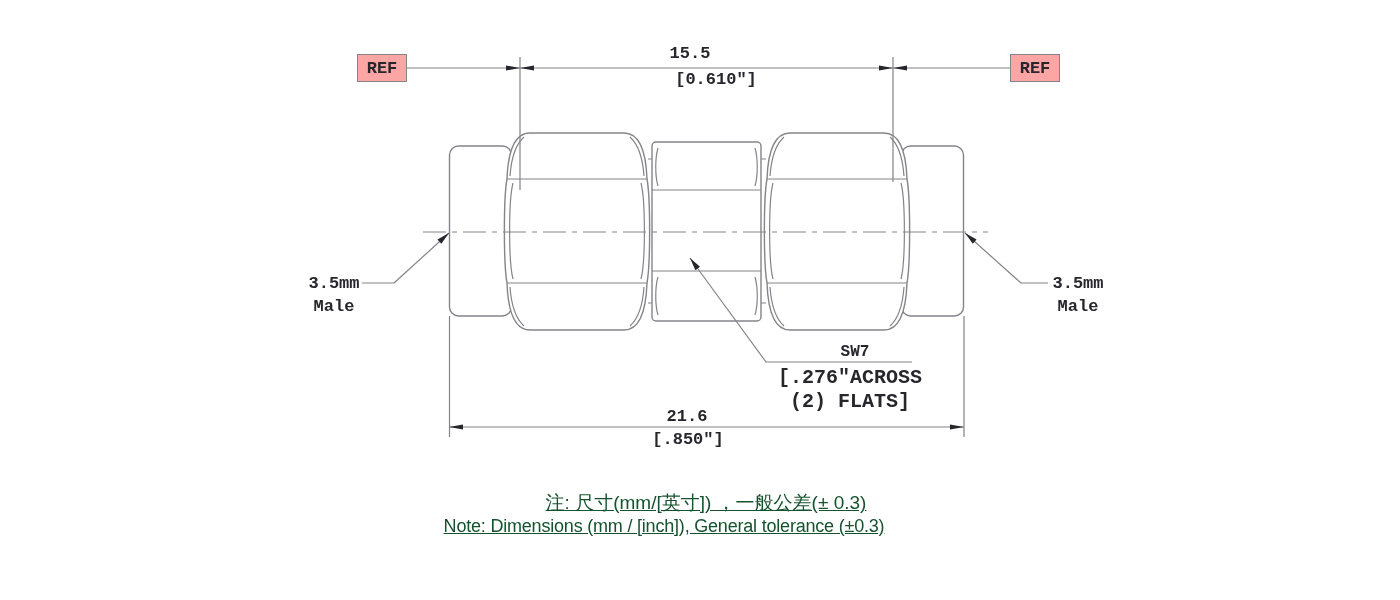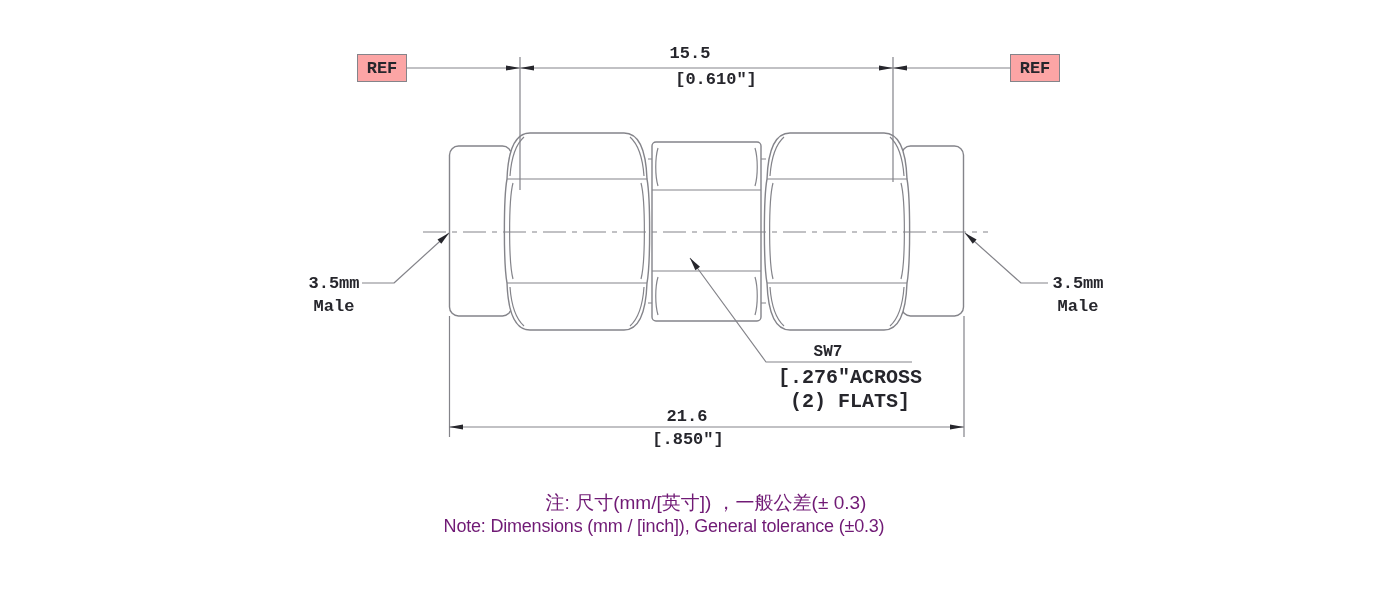--- a/index.html
+++ b/index.html
@@ -21,21 +21,21 @@
   .refbox{
     position:absolute;width:48px;height:26px;border:1.5px solid var(--line,#84848a);
     display:flex;align-items:center;justify-content:center;
     font:bold 17px "Liberation Mono",monospace;color:var(--ink,#26262c);background:#fca5a5;
   }
   .twoline span{display:block;line-height:23px;}
   .callout span{display:block;line-height:24px;}
   .sw7{font:bold 16px "Liberation Mono",monospace;}
   .note{
     position:absolute;transform:translateX(-50%);white-space:nowrap;
-    color:#701a75;font-family:"Liberation Sans",sans-serif;
+    color:#14532d;font-family:"Liberation Sans",sans-serif;text-decoration:underline;
   }
   .note-cn{font-size:19px;}
   .note-en{font-size:18px;letter-spacing:-0.2px;}
 </style>
 </head>
 <body>
 
 <div id="stage">
 
   <svg width="1400" height="600" viewBox="0 0 1400 600">
@@ -102,21 +102,21 @@
 
   <div class="dimtext ctr twoline" style="left:334px;top:272px;">
     <span>3.5mm</span>
     <span>Male</span>
   </div>
   <div class="dimtext ctr twoline" style="left:1078px;top:272px;">
     <span>3.5mm</span>
     <span>Male</span>
   </div>
 
-  <div class="dimtext ctr sw7" style="left:828px;top:343px;">SW7</div>
+  <div class="dimtext ctr sw7" style="left:855px;top:343px;">SW7</div>
   <div class="dimtext ctr callout" style="left:850px;top:366px;font-size:20px;">
     <span>[.276″ACROSS</span>
     <span>(2) FLATS]</span>
   </div>
 
   <div class="note note-cn" style="left:706px;top:490px;">注: 尺寸(mm/[英寸]) ，一般公差(± 0.3)</div>
   <div class="note note-en" style="left:664px;top:516px;">Note: Dimensions (mm / [inch]), General tolerance (±0.3)</div>
 
 </div>
 

